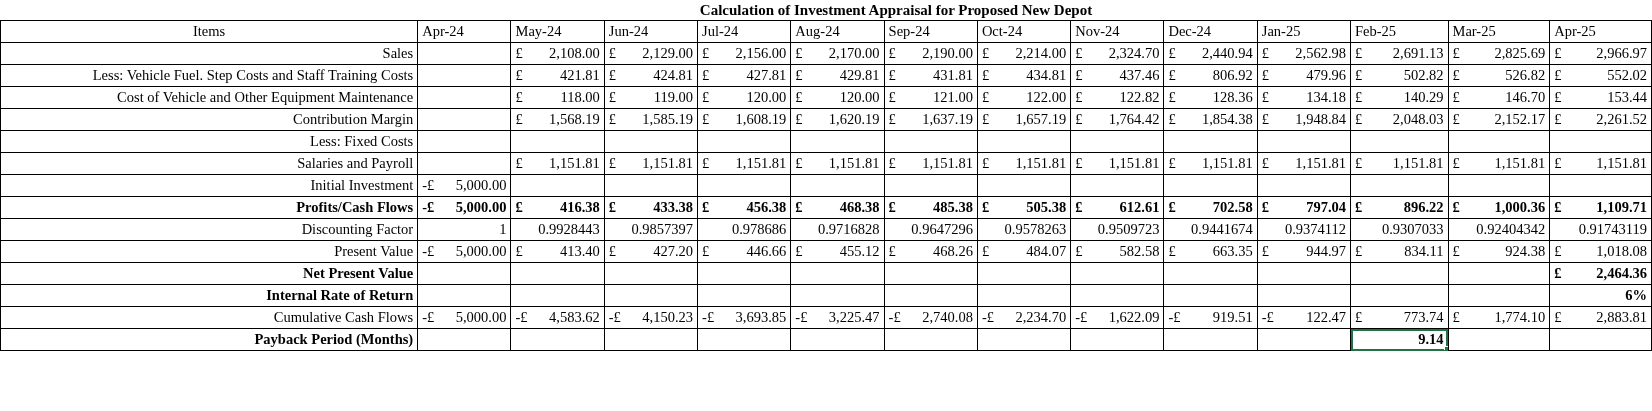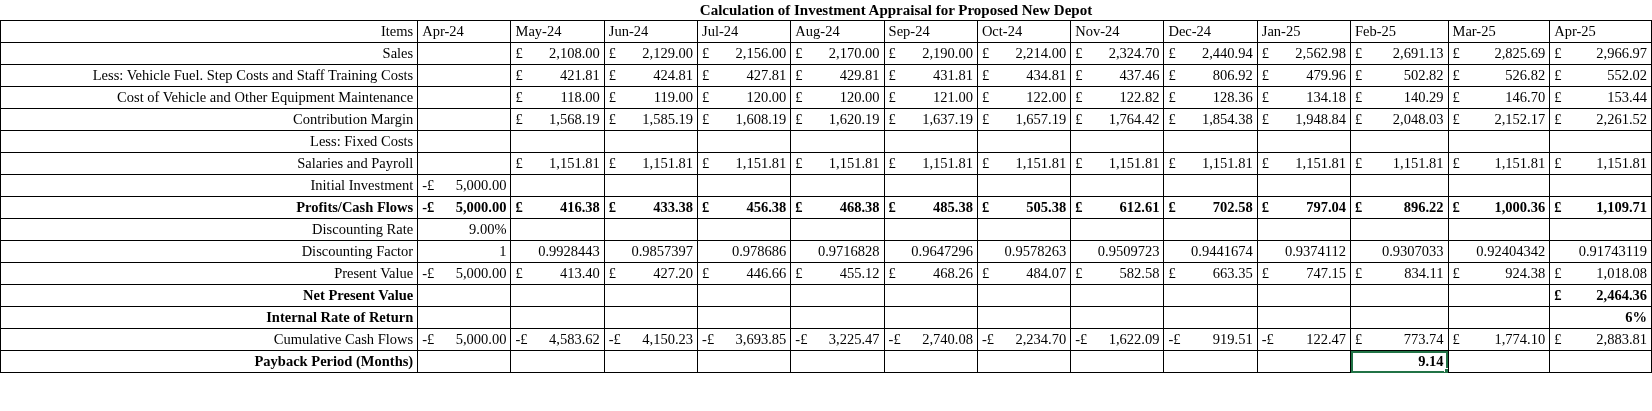--- a/index.html
+++ b/index.html
@@ -46,21 +46,21 @@
     overflow: hidden;
     font-weight: normal;
     vertical-align: middle;
   }
   th.hdr {
     font-weight: bold;
     text-align: left;
   }
   th.hdr-items {
     font-weight: bold;
-    text-align: right;
+    text-align: center;
   }
   td.lbl {
     text-align: right;
   }
   td.num {
     text-align: right;
   }
   
   td.cur {
     text-align: right;
@@ -262,36 +262,20 @@
           <td class="cur b"><span class="sym">£</span><span>    485.38</span></td>
           <td class="cur b"><span class="sym">£</span><span>    505.38</span></td>
           <td class="cur b"><span class="sym">£</span><span>    612.61</span></td>
           <td class="cur b"><span class="sym">£</span><span>    702.58</span></td>
           <td class="cur b"><span class="sym">£</span><span>    797.04</span></td>
           <td class="cur b"><span class="sym">£</span><span>    896.22</span></td>
           <td class="cur b"><span class="sym">£</span><span>   1,000.36</span></td>
           <td class="cur b"><span class="sym">£</span><span>   1,109.71</span></td>
         </tr>
         <tr>
-          <td class="lbl">Discounting Rate</td>
-          <td class="num">9.00%</td>
-          <td class="num"></td>
-          <td class="num"></td>
-          <td class="num"></td>
-          <td class="num"></td>
-          <td class="num"></td>
-          <td class="num"></td>
-          <td class="num"></td>
-          <td class="num"></td>
-          <td class="num"></td>
-          <td class="num"></td>
-          <td class="num"></td>
-          <td class="num"></td>
-        </tr>
-        <tr>
           <td class="lbl">Discounting Factor</td>
           <td class="num">1</td>
           <td class="num">0.9928443</td>
           <td class="num">0.9857397</td>
           <td class="num">0.978686</td>
           <td class="num">0.9716828</td>
           <td class="num">0.9647296</td>
           <td class="num">0.9578263</td>
           <td class="num">0.9509723</td>
           <td class="num">0.9441674</td>
@@ -304,21 +288,21 @@
           <td class="lbl">Present Value</td>
           <td class="cur"><span class="sym">-£</span><span>  5,000.00</span></td>
           <td class="cur"><span class="sym">£</span><span>    413.40</span></td>
           <td class="cur"><span class="sym">£</span><span>    427.20</span></td>
           <td class="cur"><span class="sym">£</span><span>    446.66</span></td>
           <td class="cur"><span class="sym">£</span><span>    455.12</span></td>
           <td class="cur"><span class="sym">£</span><span>    468.26</span></td>
           <td class="cur"><span class="sym">£</span><span>    484.07</span></td>
           <td class="cur"><span class="sym">£</span><span>    582.58</span></td>
           <td class="cur"><span class="sym">£</span><span>    663.35</span></td>
-          <td class="cur"><span class="sym">£</span><span>    747.15</span></td>
+          <td class="cur"><span class="sym">£</span><span>    944.97</span></td>
           <td class="cur"><span class="sym">£</span><span>    834.11</span></td>
           <td class="cur"><span class="sym">£</span><span>      924.38</span></td>
           <td class="cur"><span class="sym">£</span><span>   1,018.08</span></td>
         </tr>
         <tr class="bold">
           <td class="lbl b">Net Present Value</td>
           <td class="num b"></td>
           <td class="num b"></td>
           <td class="num b"></td>
           <td class="num b"></td>

